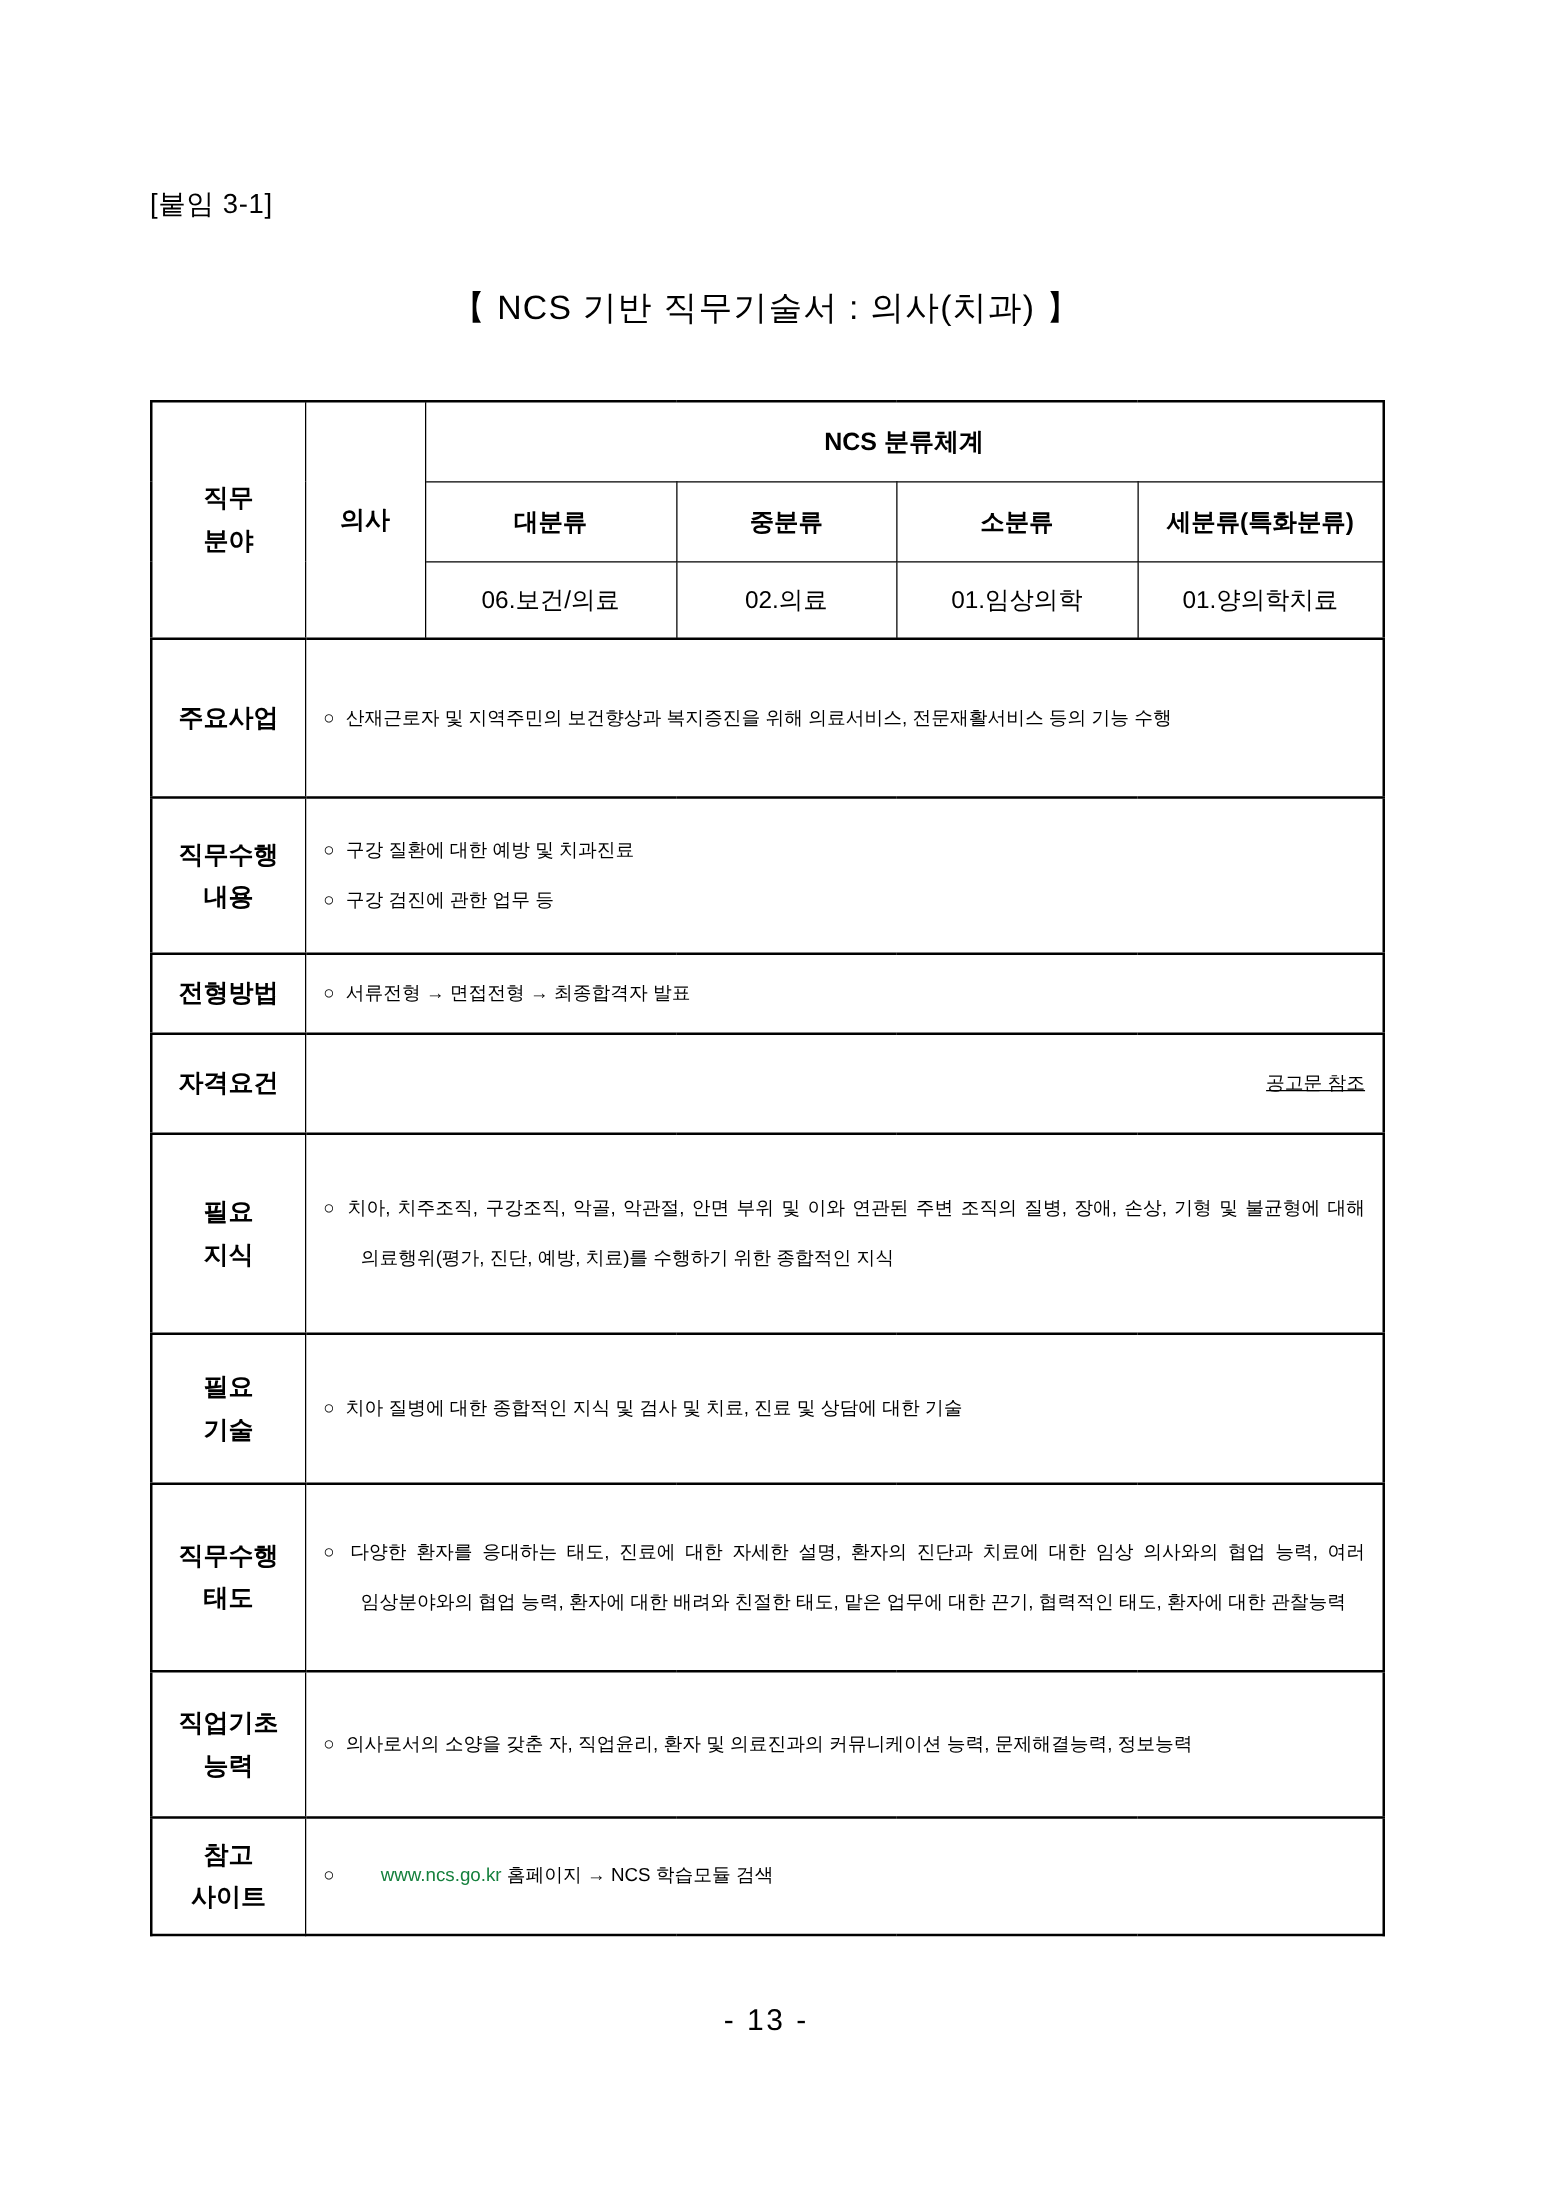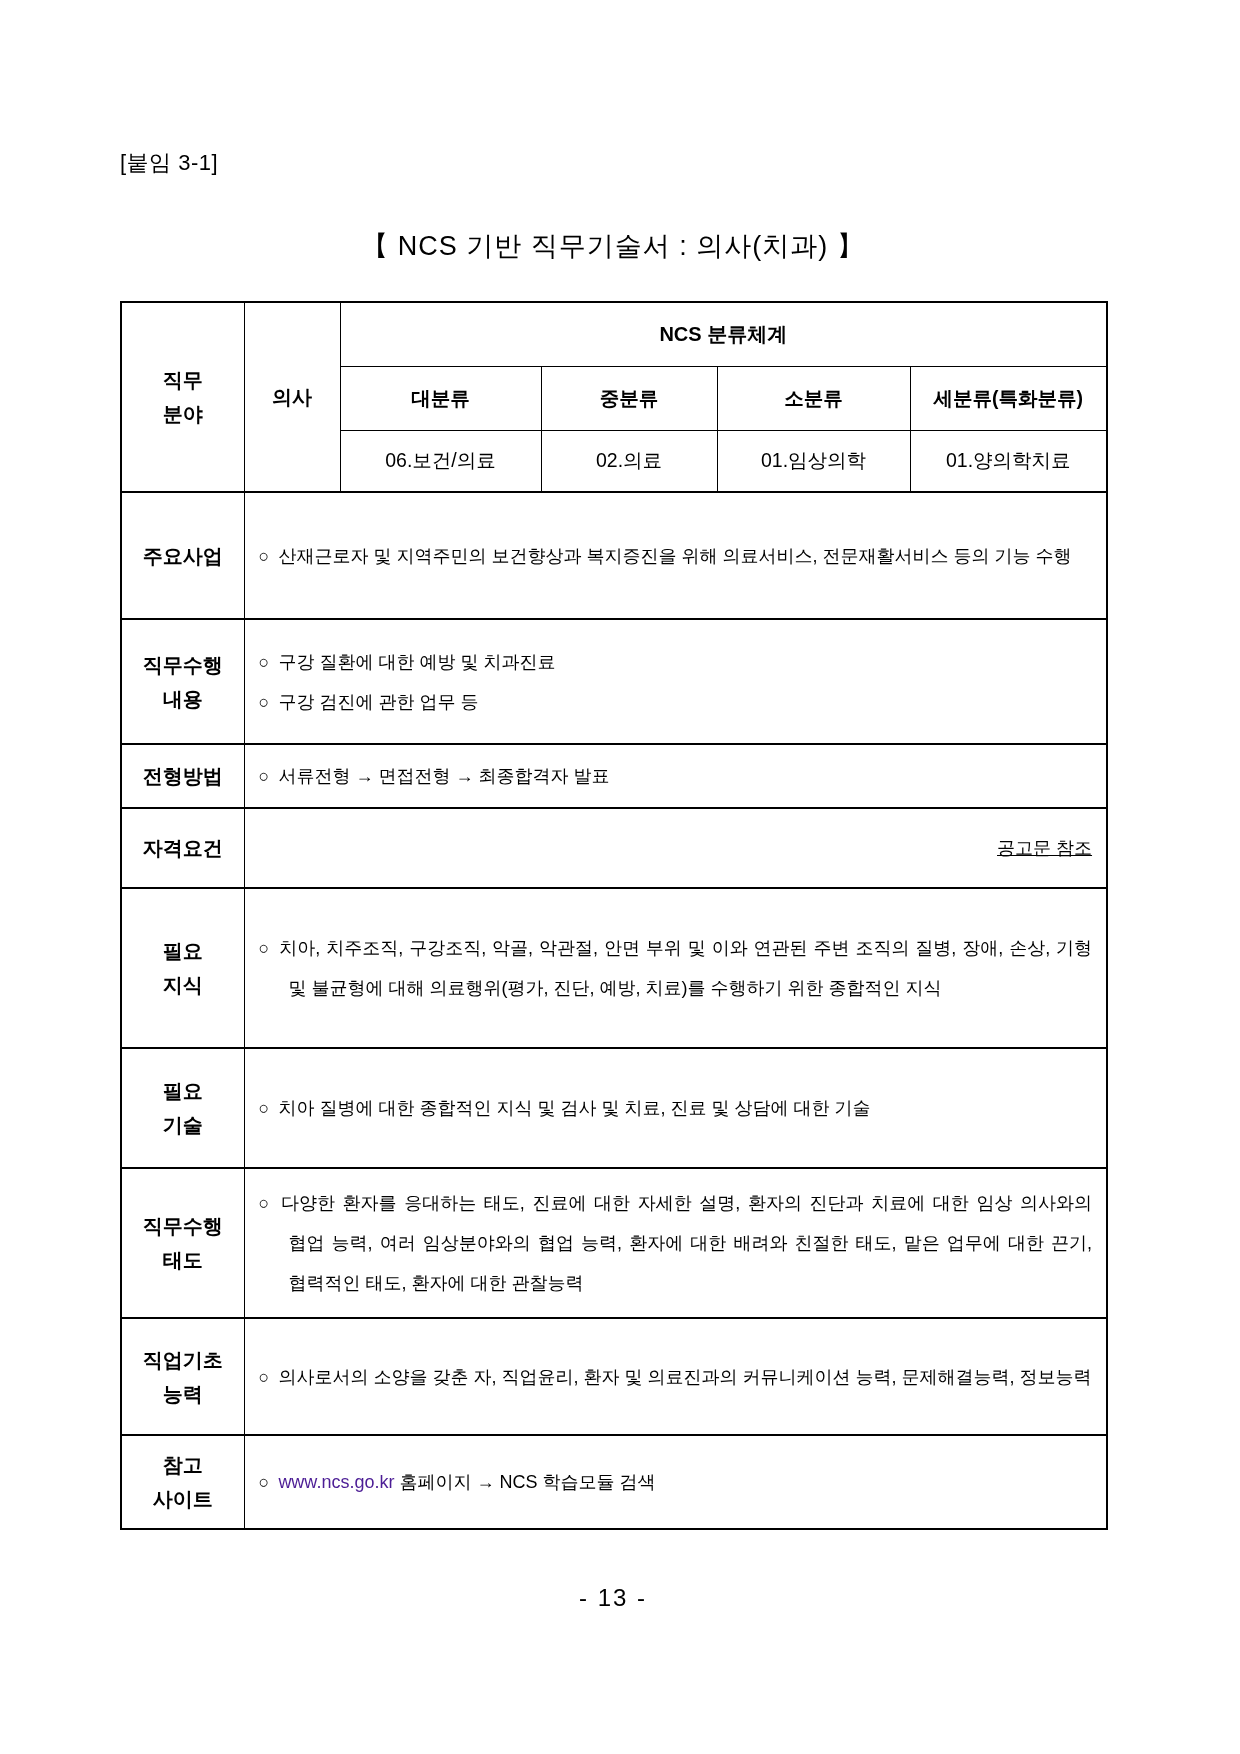--- a/index.html
+++ b/index.html
@@ -15,21 +15,21 @@
     width: 1240px;
     height: 1754px;
     padding: 148px 0 0 120px;
   }
   .attachment {
     font-size: 22px;
     letter-spacing: 0.5px;
   }
   .doc-title {
     width: 986px;
-    margin: 50px 0 37px 0;
+    margin: 50px 0 56px 0;
     text-align: center;
     font-size: 27px;
     font-weight: 400;
     letter-spacing: 1px;
   }
   table.job-table {
     border-collapse: collapse;
     table-layout: fixed;
     width: 986px;
     border: 2px solid #000;
@@ -72,40 +72,41 @@
     font-weight: 700;
     font-size: 19.5px;
   }
   td.ncs-val {
     text-align: center;
     font-weight: 400;
     font-size: 19.5px;
   }
   td.content {
     padding: 6px 14px 6px 14px;
-    font-size: 18px;
+    font-size: 15px;
   }
   td.content p {
     margin: 0;
     line-height: 40px;
     text-align: justify;
     word-break: keep-all;
     padding-left: 30px;
     text-indent: -30px;
   }
   td.content p.no-bullet {
     padding-left: 20px;
     text-indent: 0;
     text-align: right;
     text-decoration: underline;
   }
   .bullet { margin-right: 9px; }
   .link {
-    color: #4c1d95;
+    color: #15803d;
     cursor: pointer;
+    margin-left: 28px;
   }
   .page-number {
     width: 986px;
     margin-top: 54px;
     text-align: center;
     font-size: 24px;
     letter-spacing: 2px;
   }
 </style>
 </head>

